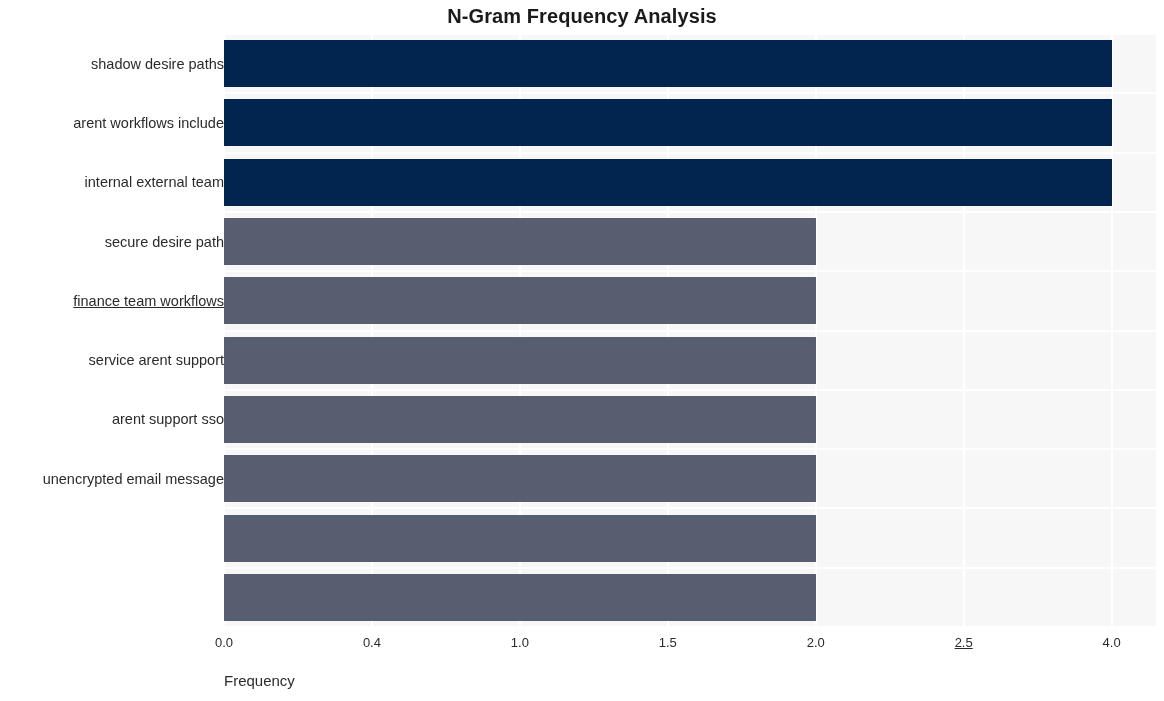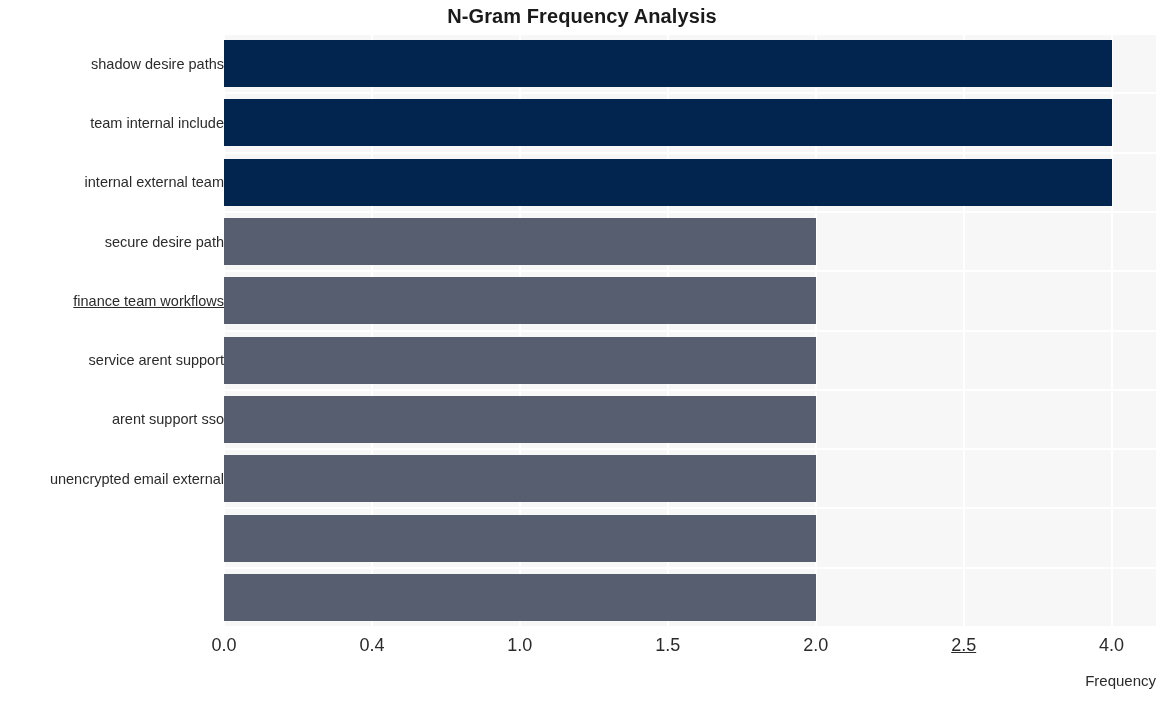--- a/index.html
+++ b/index.html
@@ -91,33 +91,33 @@
   #x-axis-labels {
     position: absolute;
     left: 224px;
     top: 630px;
     width: 932px;
     height: 28px;
   }
   .xtick {
     position: absolute;
     top: 5px;
-    font-size: 18px;
+    font-size: 13px;
     color: #2b2b2b;
     transform: translateX(-50%);
     white-space: nowrap;
   }
 
   
   #x-axis-title {
     position: absolute;
     left: 224px;
     top: 672px;
     width: 932px;
-    text-align: right;
+    text-align: left;
     font-size: 15px;
     color: #2b2b2b;
   }
 </style>
 </head>
 <body>
 
 <div id="figure">
 
   <div id="chart-title">N-Gram Frequency Analysis</div>
@@ -152,27 +152,27 @@
         <div class="bar" title="service arent support: 2" style="width: 591.746px; top: 302.65px; background: rgb(87, 94, 111);"></div>
         <div class="bar" title="arent support sso: 2" style="width: 591.746px; top: 361.95px; background: rgb(87, 94, 111);"></div>
         <div class="bar" title="unencrypted email message: 2" style="width: 591.746px; top: 421.25px; background: rgb(87, 94, 111);"></div>
         <div class="bar" title="recruit hire platforms: 2" style="width: 591.746px; top: 480.55px; background: rgb(87, 94, 111);"></div>
         <div class="bar" title="platforms unencrypted email: 2" style="width: 591.746px; top: 539.85px; background: rgb(87, 94, 111);"></div>
       </div>
   </div>
 
   <div id="y-axis-labels">
       <div class="ytick" style="top: 29.65px;">shadow desire paths</div>
-      <div class="ytick" style="top: 88.95px;">team internal include</div>
+      <div class="ytick" style="top: 88.95px;">arent workflows include</div>
       <div class="ytick" style="top: 207.55px;">secure desire path</div>
       <div class="ytick" style="top: 148.25px;">internal external team</div>
       <div class="ytick" style="top: 266.85px; text-decoration: underline;">finance team workflows</div>
       <div class="ytick" style="top: 326.15px;">service arent support</div>
       <div class="ytick" style="top: 385.45px;">arent support sso</div>
-      <div class="ytick" style="top: 444.75px;">unencrypted email external</div>
+      <div class="ytick" style="top: 444.75px;">unencrypted email message</div>
     </div>
 
   <div id="x-axis-labels">
       <div class="xtick" style="left: 0px;">0.0</div>
       <div class="xtick" style="left: 147.937px;">0.4</div>
       <div class="xtick" style="left: 295.873px;">1.0</div>
       <div class="xtick" style="left: 443.81px;">1.5</div>
       <div class="xtick" style="left: 591.746px;">2.0</div>
       <div class="xtick" style="left: 739.683px; text-decoration: underline;">2.5</div>
       <div class="xtick" style="left: 887.619px;">4.0</div>

